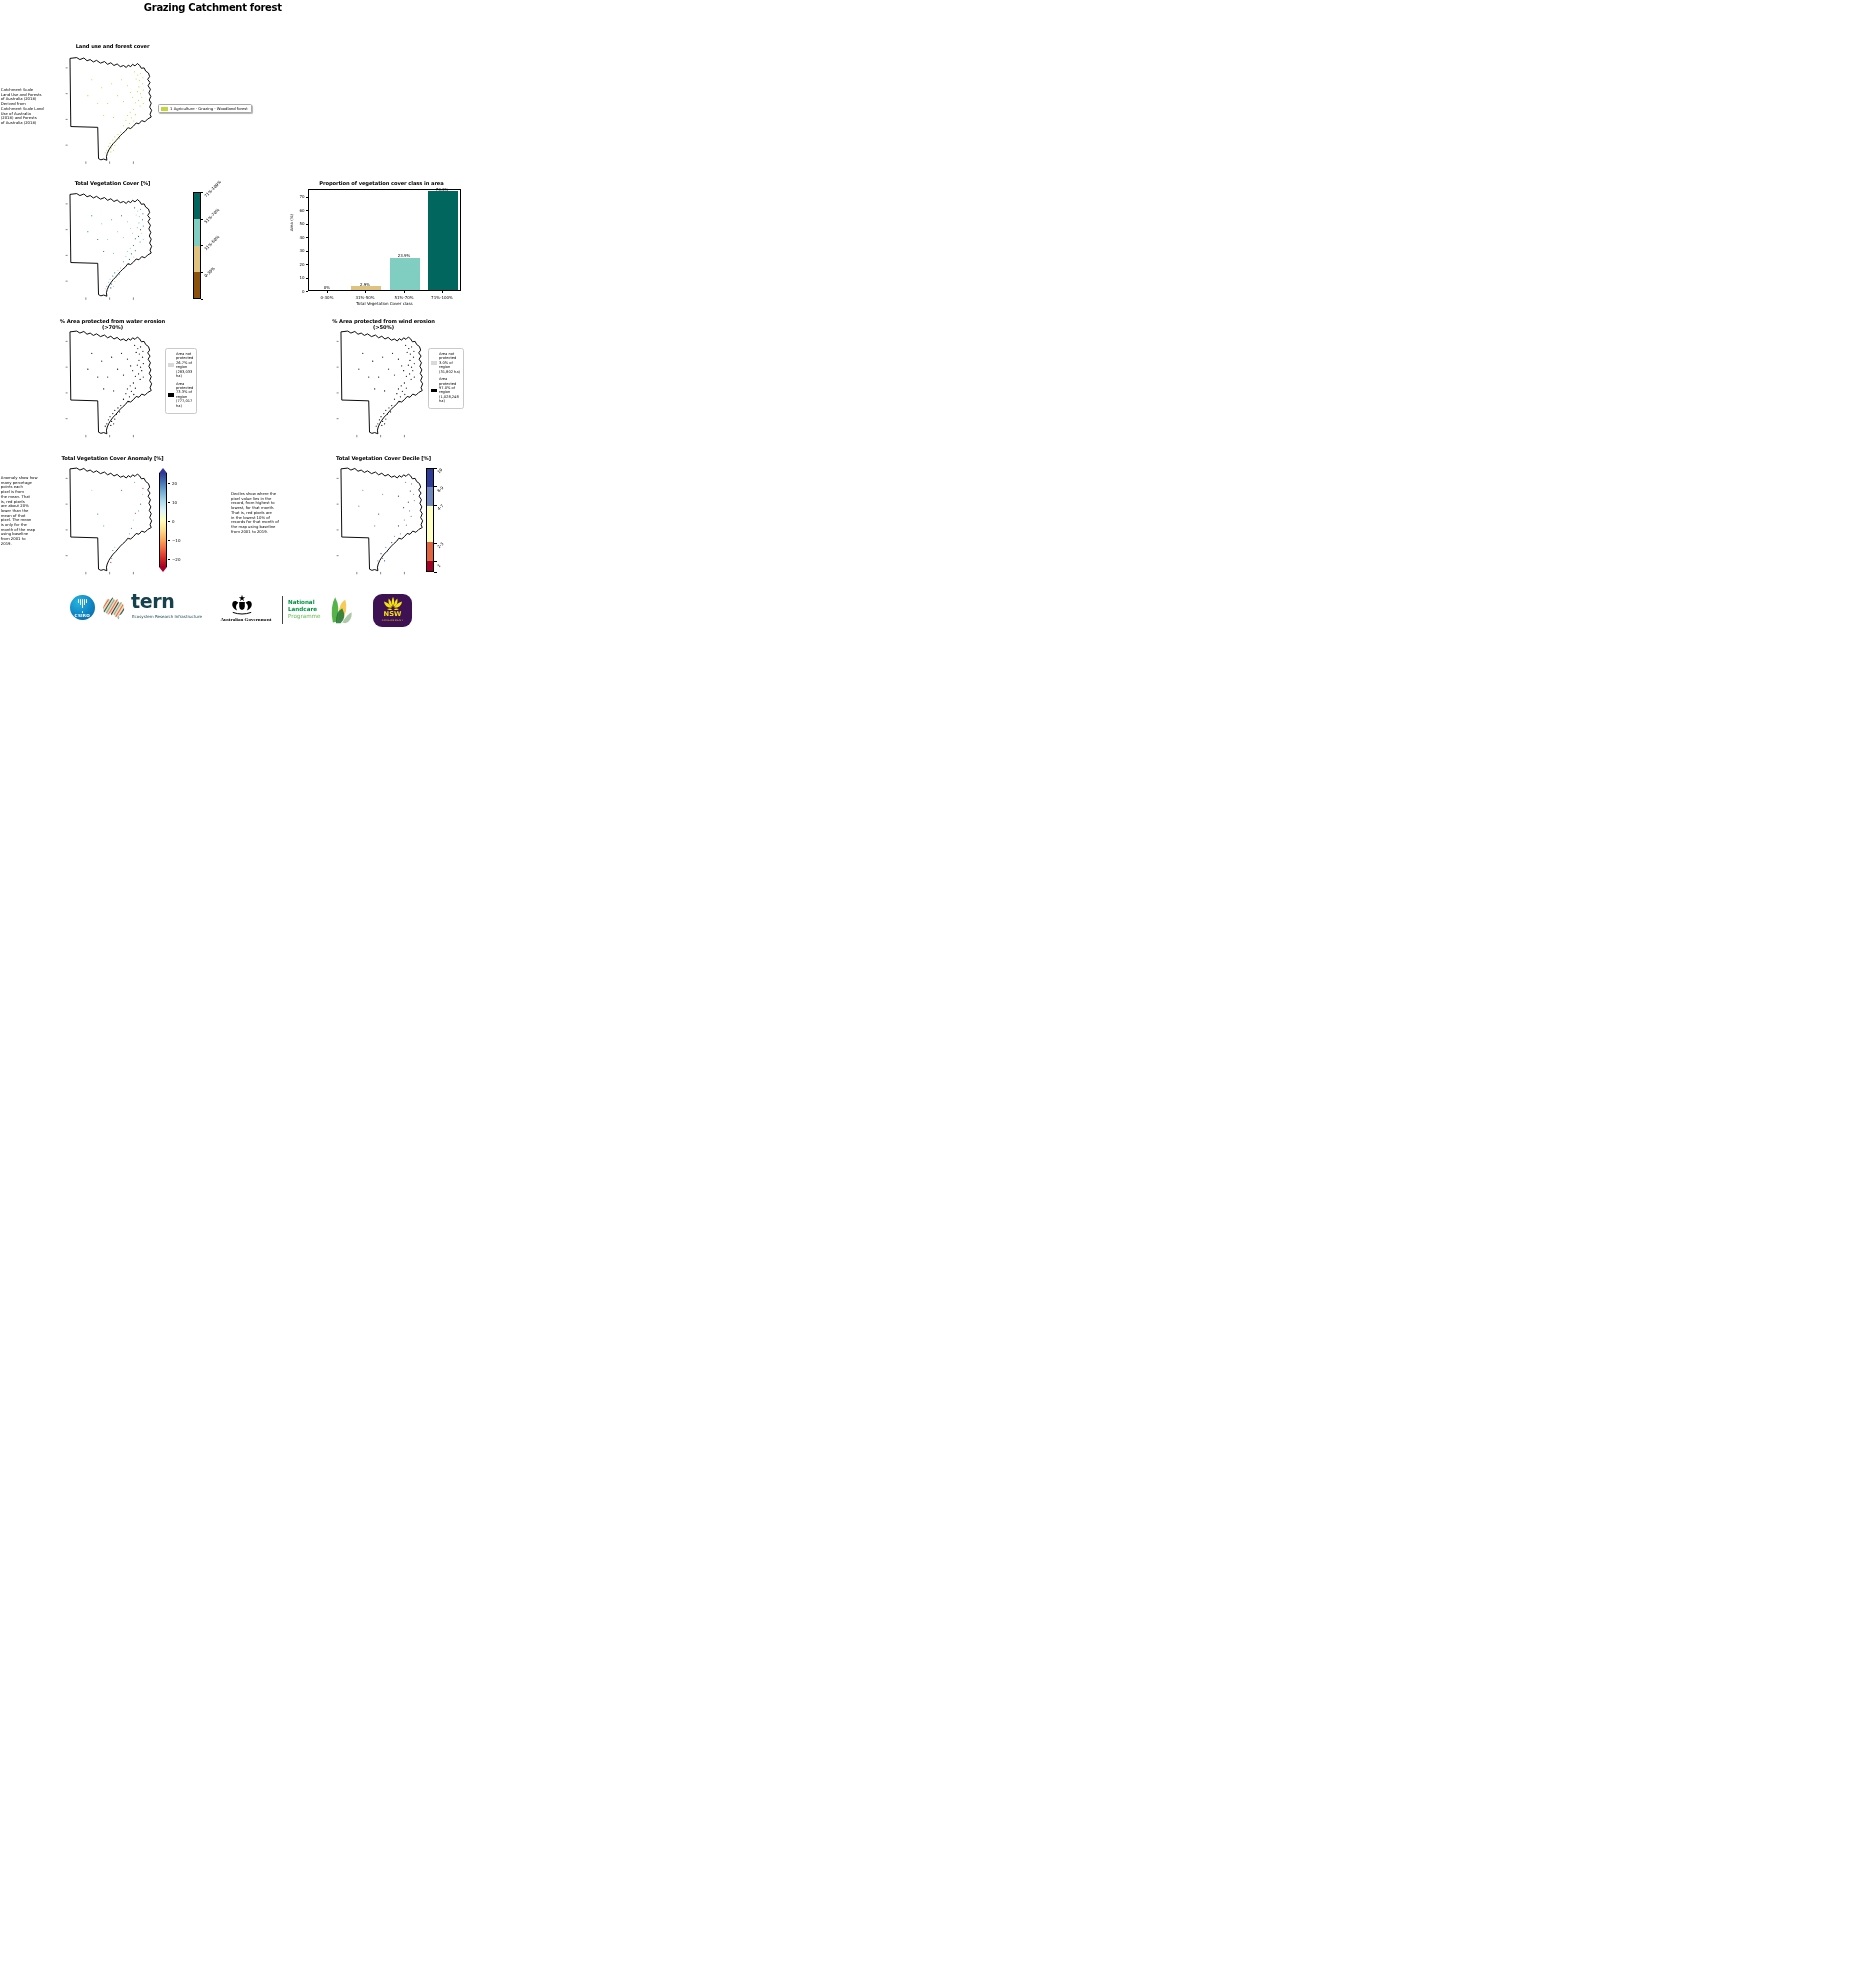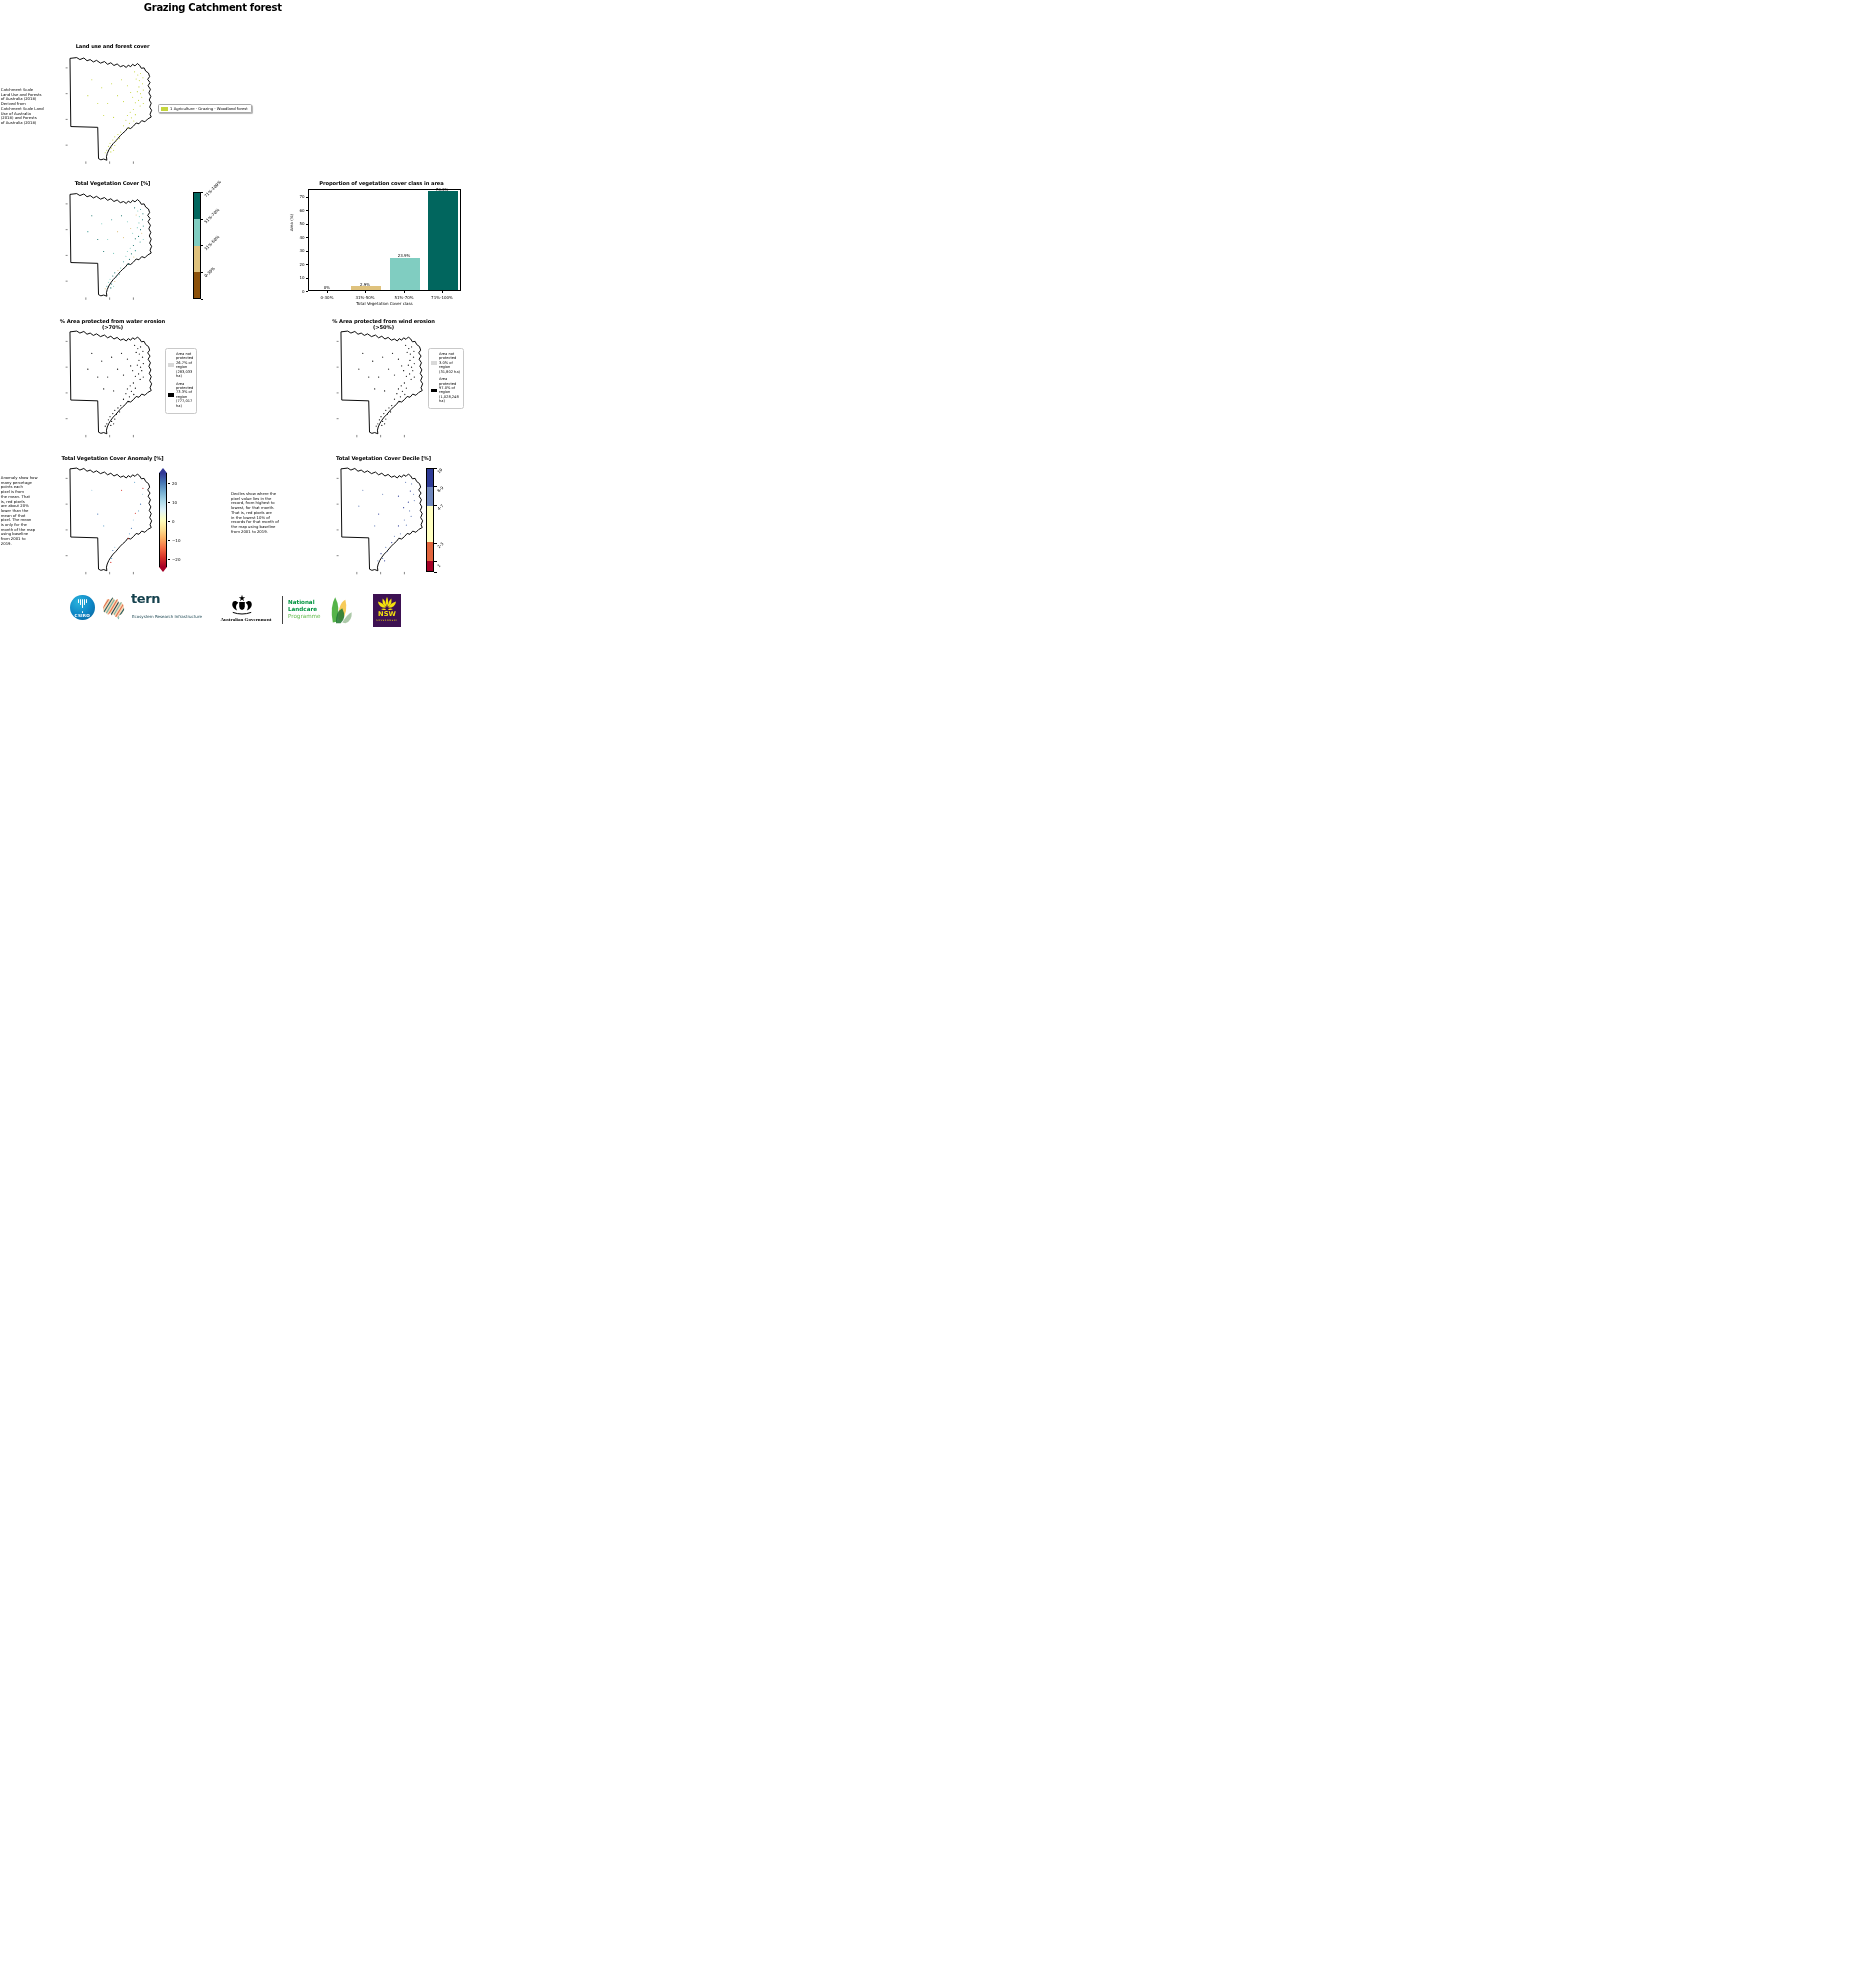--- a/index.html
+++ b/index.html
@@ -59,33 +59,33 @@
 
   
   .csiro{position:absolute;left:70px;top:595px;width:24.6px;height:25.4px;border-radius:50%;
     background:radial-gradient(circle at 35% 28%,#2ab5de 0%,#0d84c4 55%,#0b5d92 100%);}
   .csiro-pins{position:absolute;left:0;top:4px;width:100%;display:flex;justify-content:center;align-items:flex-start;gap:1px;}
   .csiro-pins span{display:block;width:1px;background:#fff;border-radius:0.8px;}
   .csiro-dot{position:absolute;left:50%;top:16px;width:1.2px;height:2.4px;margin-left:-0.6px;background:#fff;border-radius:0.8px;}
   .csiro-word{position:absolute;bottom:2.8px;width:100%;text-align:center;color:#fff;font-weight:bold;font-size:4.2px;letter-spacing:0.2px;}
 
   .tern-map{position:absolute;left:100px;top:595px;width:26px;height:24.6px;}
-  .tern-word{position:absolute;left:131px;top:592px;font-size:13px;font-weight:bold;color:#16424e;letter-spacing:-0.4px;line-height:1;}
+  .tern-word{position:absolute;left:131px;top:592px;font-size:19px;font-weight:bold;color:#16424e;letter-spacing:-0.4px;line-height:1;}
   .tern-tag{position:absolute;left:132px;top:614px;font-size:4px;color:#16424e;}
 
   .crest{position:absolute;left:228px;top:594px;width:28px;height:22px;}
   .ausgov{position:absolute;left:214px;top:617px;width:64px;text-align:center;
     font-family:"Liberation Serif","DejaVu Serif",serif;font-weight:bold;font-size:5px;}
   .footer-divider{position:absolute;left:282px;top:596px;width:0.6px;height:28px;background:#444;}
 
   .landcare{position:absolute;left:288px;top:599px;font-size:5.6px;font-weight:bold;color:#009540;line-height:1.22;}
   .landcare .prog{font-weight:normal;color:#5eb946;}
   .leaves{position:absolute;left:325px;top:595px;width:29px;height:29px;}
 
-  .nsw{position:absolute;left:373px;top:594px;width:28px;height:33px;background:#3d1152;}
+  .nsw{position:absolute;left:373px;top:594px;width:39px;height:33px;background:#3d1152;border-radius:9px;}
   .nsw svg{position:absolute;left:50%;top:1.6px;transform:translateX(-50%);}
   .nsw-word{position:absolute;top:17px;width:100%;text-align:center;color:#f4e10e;font-weight:bold;font-size:6.7px;line-height:1;}
   .nsw-sub{position:absolute;top:25px;width:100%;text-align:center;color:#f4e10e;font-size:2.2px;letter-spacing:0.6px;}
 </style>
 </head>
 <body>
 
 <div id="canvas">
 
   <div class="main-title">Grazing Catchment forest</div>

